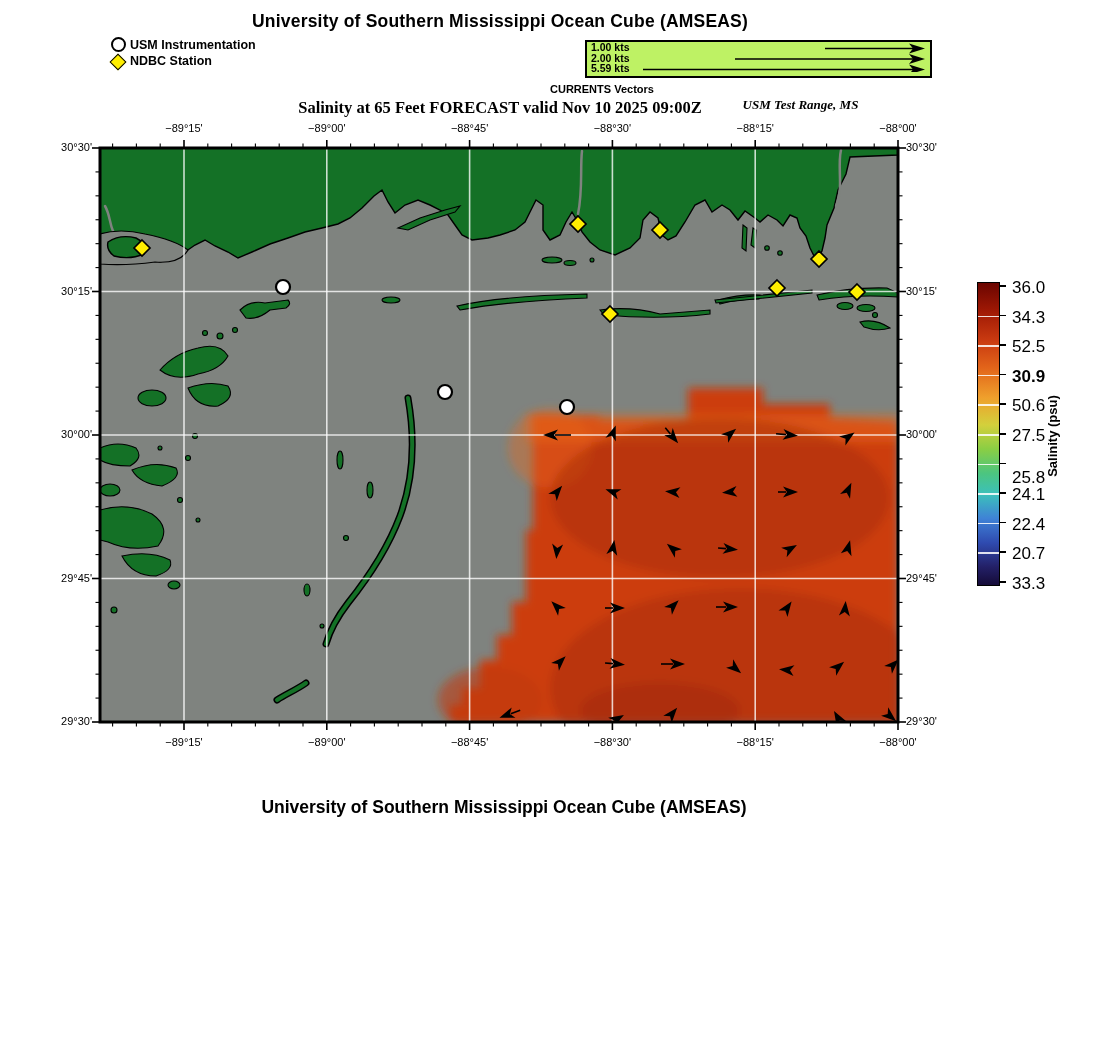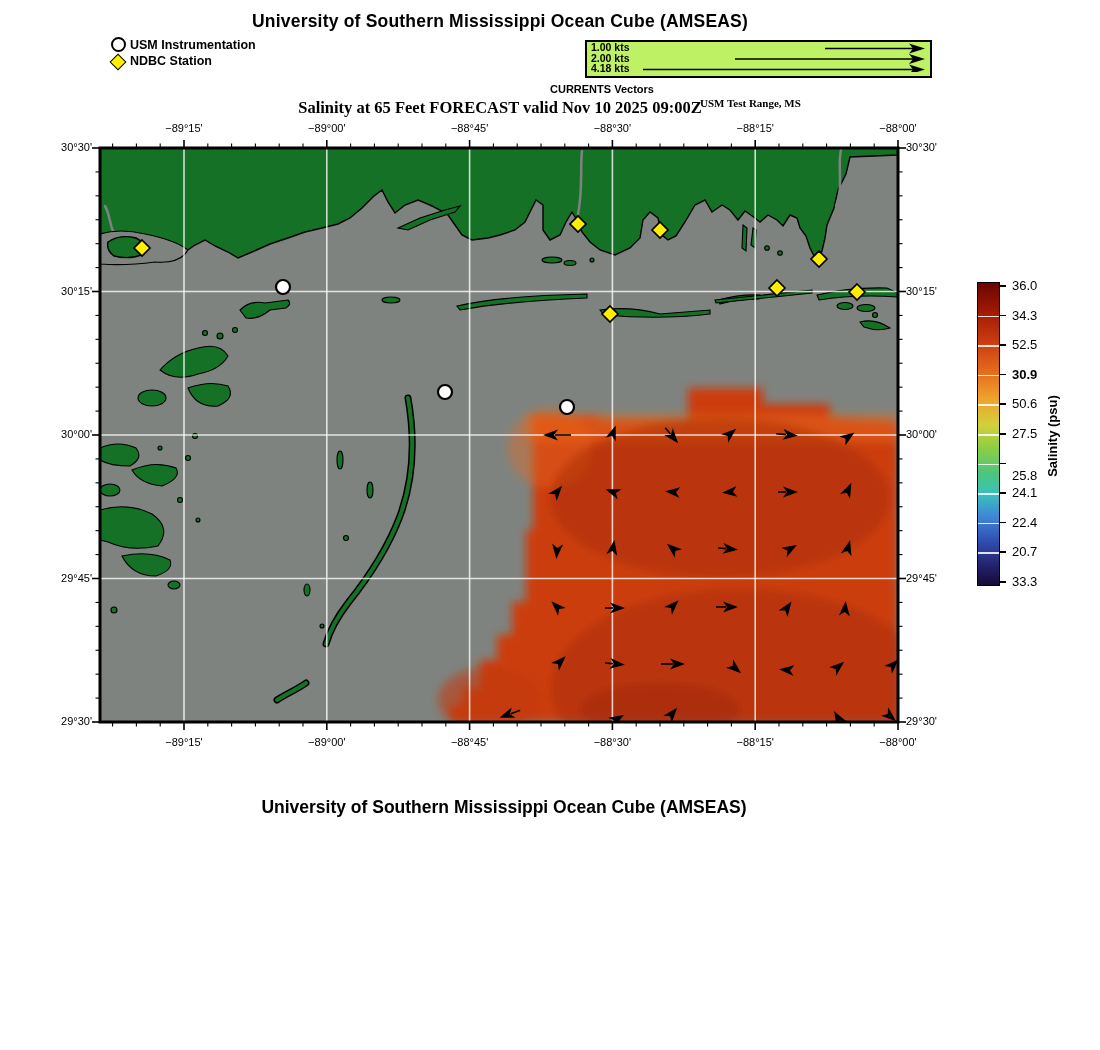--- a/index.html
+++ b/index.html
@@ -7,23 +7,23 @@
        font-family:"Liberation Sans","DejaVu Sans",sans-serif;color:#000;}
   #fig{position:absolute;left:0;top:0;width:1100px;height:1050px;}
   .abs{position:absolute;}
   .title-main{left:0;top:11px;width:1000px;text-align:center;
       font-size:17.5px;font-weight:bold;letter-spacing:.2px;}
   .footer-title{left:0;top:797px;width:1008px;text-align:center;
       font-size:17.5px;font-weight:bold;}
   .subtitle{left:0;top:98px;width:1000px;text-align:center;
       font-family:"Liberation Serif","DejaVu Serif",serif;
       font-size:16.5px;font-weight:bold;}
-  .region-label{left:700px;top:97px;width:201px;text-align:left;
+  .region-label{left:700px;top:97px;width:201px;text-align:center;
       font-family:"Liberation Serif","DejaVu Serif",serif;
-      font-size:11px;font-weight:bold;}
+      font-size:13px;font-weight:bold;font-style:italic;}
   .legend{left:108px;top:36px;}
   .legend-row{display:flex;align-items:flex-end;height:16px;}
   .legend-sym{width:20px;display:flex;justify-content:center;align-items:center;}
   .sym-circle{width:11px;height:11px;border:2.2px solid #000;border-radius:50%;
       background:var(--usm,#fff);}
   .sym-diamond{width:10px;height:10px;border:1.7px solid #000;
       background:var(--ndbc,#ffee00);transform:rotate(45deg);}
   .legend-label{font-size:12.5px;font-weight:bold;padding-left:2px;}
   .vscale-box{left:548px;top:40px;width:343px;height:34px;
       border:2.2px solid #000;background:#bef264;margin-left:37px;}
@@ -33,21 +33,21 @@
   .tick-label{position:absolute;font-size:11px;white-space:nowrap;text-align:center;}
   .tl-x{transform:translateX(-50%);}
   .tl-y-left{width:92px;text-align:right;}
   .tl-y-right{text-align:left;}
   #colorbar{left:977px;top:282px;width:23px;height:304px;
       border:1.6px solid #000;box-sizing:border-box;}
   #cb-grad{position:absolute;inset:0;}
   .cb-line{position:absolute;left:0;width:100%;height:1.6px;
       background:rgba(255,255,255,.85);}
   .cb-dash{position:absolute;width:6px;height:1.6px;background:#000;}
-  .cb-label{position:absolute;font-size:13px;white-space:nowrap;}
+  .cb-label{position:absolute;font-size:17px;white-space:nowrap;}
   .cb-title{left:1052px;top:436px;transform:translate(-50%,-50%) rotate(-90deg);
       font-size:13px;font-weight:bold;white-space:nowrap;}
   
   .land{fill:var(--land,#147126);stroke:#000;stroke-width:1.4;}
   .land-thin{fill:var(--land,#147126);stroke:#000;stroke-width:1.1;}
   .water-blob{fill:var(--water,#7f837f);stroke:#000;stroke-width:1.2;}
   .river{fill:none;stroke:var(--water,#7f837f);stroke-width:2.5;stroke-linecap:round;}
   .ribbon-out{fill:none;stroke:#000;stroke-width:7;stroke-linecap:round;}
   .ribbon-in{fill:none;stroke:var(--land,#147126);stroke-width:4;stroke-linecap:round;}
   .gridline{stroke:rgba(255,255,255,.78);stroke-width:1.6;}
@@ -83,21 +83,21 @@
 
   <div class="abs vscale-box">
     <svg id="vscale-svg" width="339" height="30" viewBox="0 0 339 30">
         <line x1="238" y1="6.5" x2="326" y2="6.5" stroke="#000" stroke-width="1.4"></line>
         <path d="M338,6.5 L322,1.5 L326,6.5 L322,11.5 Z" fill="#000"></path>
         <line x1="148" y1="17" x2="326" y2="17" stroke="#000" stroke-width="1.4"></line>
         <path d="M338,17 L322,12 L326,17 L322,22 Z" fill="#000"></path>
         <line x1="56" y1="27.5" x2="326" y2="27.5" stroke="#000" stroke-width="1.4"></line>
         <path d="M338,27.5 L322,22.5 L326,27.5 L322,32.5 Z" fill="#000"></path>
       </svg>
-  <div class="vscale-label" style="top: 0px;">1.00 kts</div><div class="vscale-label" style="top: 10.5px;">2.00 kts</div><div class="vscale-label" style="top: 21px;">4.18 kts</div></div>
+  <div class="vscale-label" style="top: 0px;">1.00 kts</div><div class="vscale-label" style="top: 10.5px;">2.00 kts</div><div class="vscale-label" style="top: 21px;">5.59 kts</div></div>
   <div class="abs vscale-caption">CURRENTS Vectors</div>
 
   <div class="abs subtitle">Salinity at 65 Feet FORECAST valid Nov 10 2025 09:00Z</div>
   <div class="abs region-label">USM Test Range, MS</div>
 
   <svg class="abs" style="left:80px;top:128px;" width="840" height="610" viewBox="0 0 840 610">
     <defs>
       <clipPath id="mapclip">
           <rect x="20" y="20" width="798" height="574"></rect>
         </clipPath>

